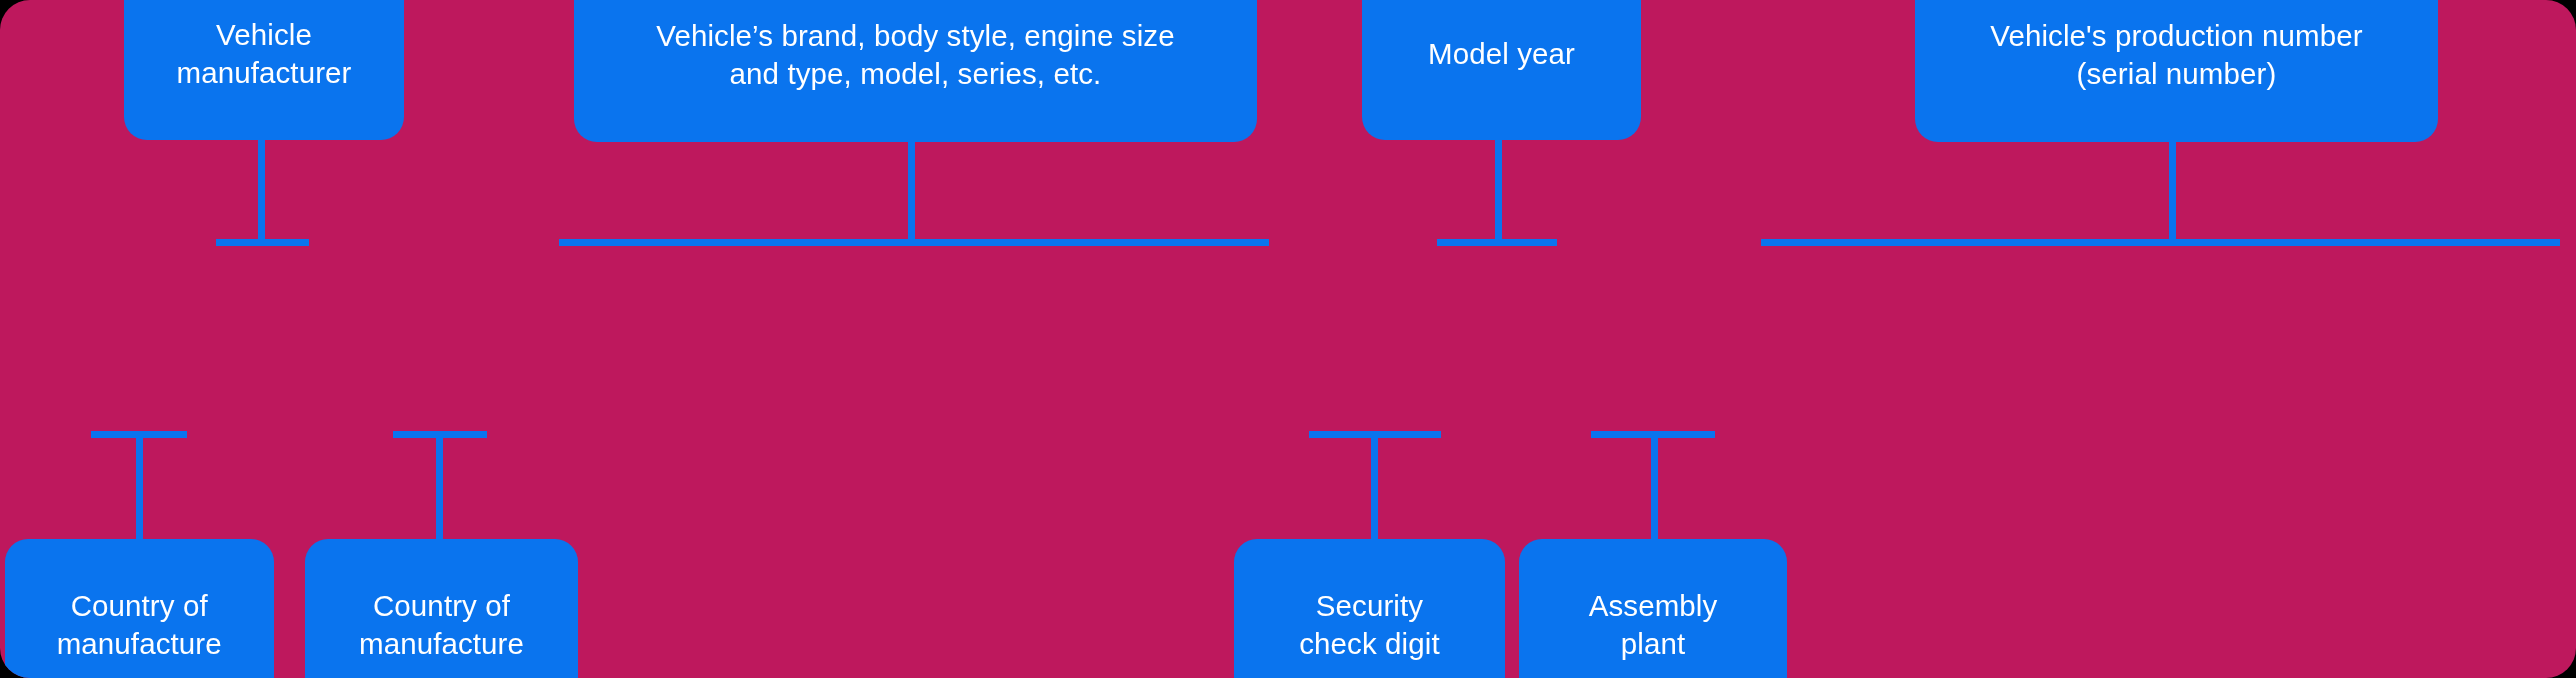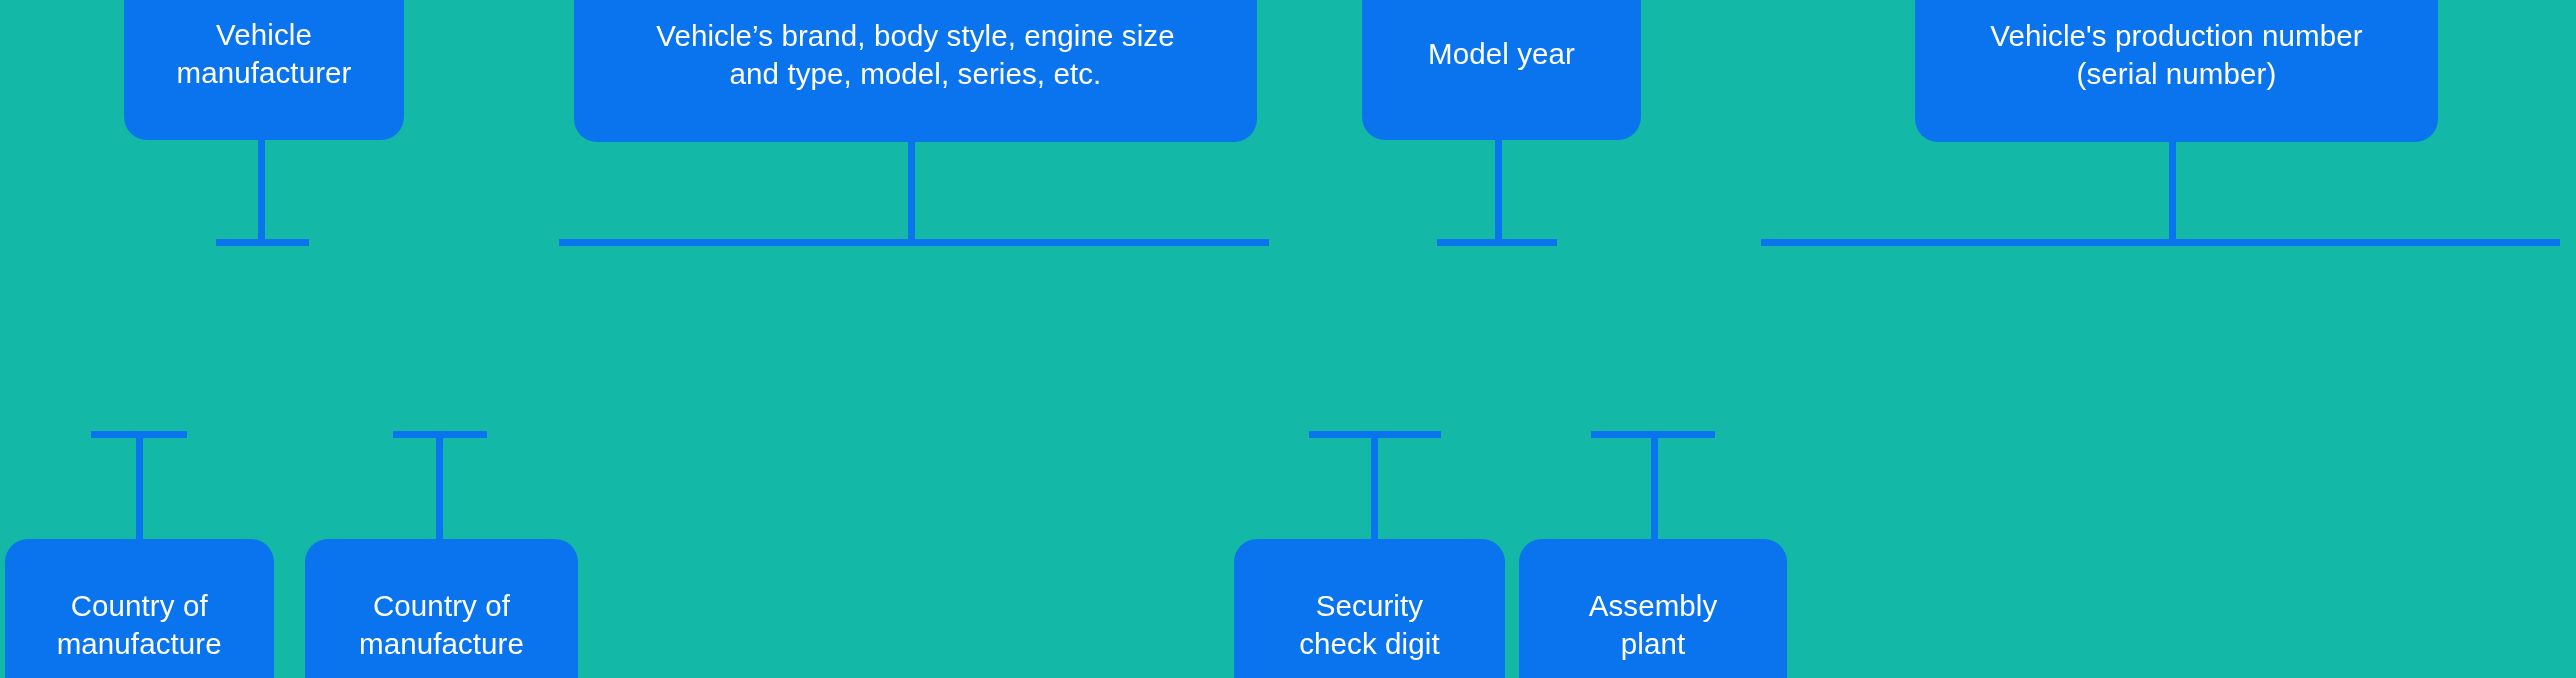--- a/index.html
+++ b/index.html
@@ -41,21 +41,21 @@
   }
   .connector-bar {
     position: absolute;
     background: #0a74ee;
     height: 7.4px;
   }
 </style>
 </head>
 <body style="background: rgb(0, 0, 0);">
 
-<div id="diagram" style="background: #14b8a6;">
+<div id="diagram" style="background: #be185d; border-radius: 30px;">
 
   <div class="node" style="left: 124px; top: -32px; width: 280px; height: 172px; background: rgb(10, 116, 238); color: rgb(255, 255, 255);">Vehicle
 manufacturer</div>
   <div class="node" style="left: 574px; top: -32px; width: 683px; height: 174px; background: rgb(10, 116, 238); color: rgb(255, 255, 255);">Vehicle’s brand, body style, engine size
 and type, model, series, etc.</div>
   <div class="node" style="left: 1362px; top: -32px; width: 279px; height: 172px; background: rgb(10, 116, 238); color: rgb(255, 255, 255);">Model year</div>
   <div class="node" style="left: 1915px; top: -32px; width: 523px; height: 174px; background: rgb(10, 116, 238); color: rgb(255, 255, 255);">Vehicle's production number
 (serial number)</div>
 
   <div class="connector-stem" style="left: 258px; top: 140px; height: 100px; background: rgb(10, 116, 238);"></div>

